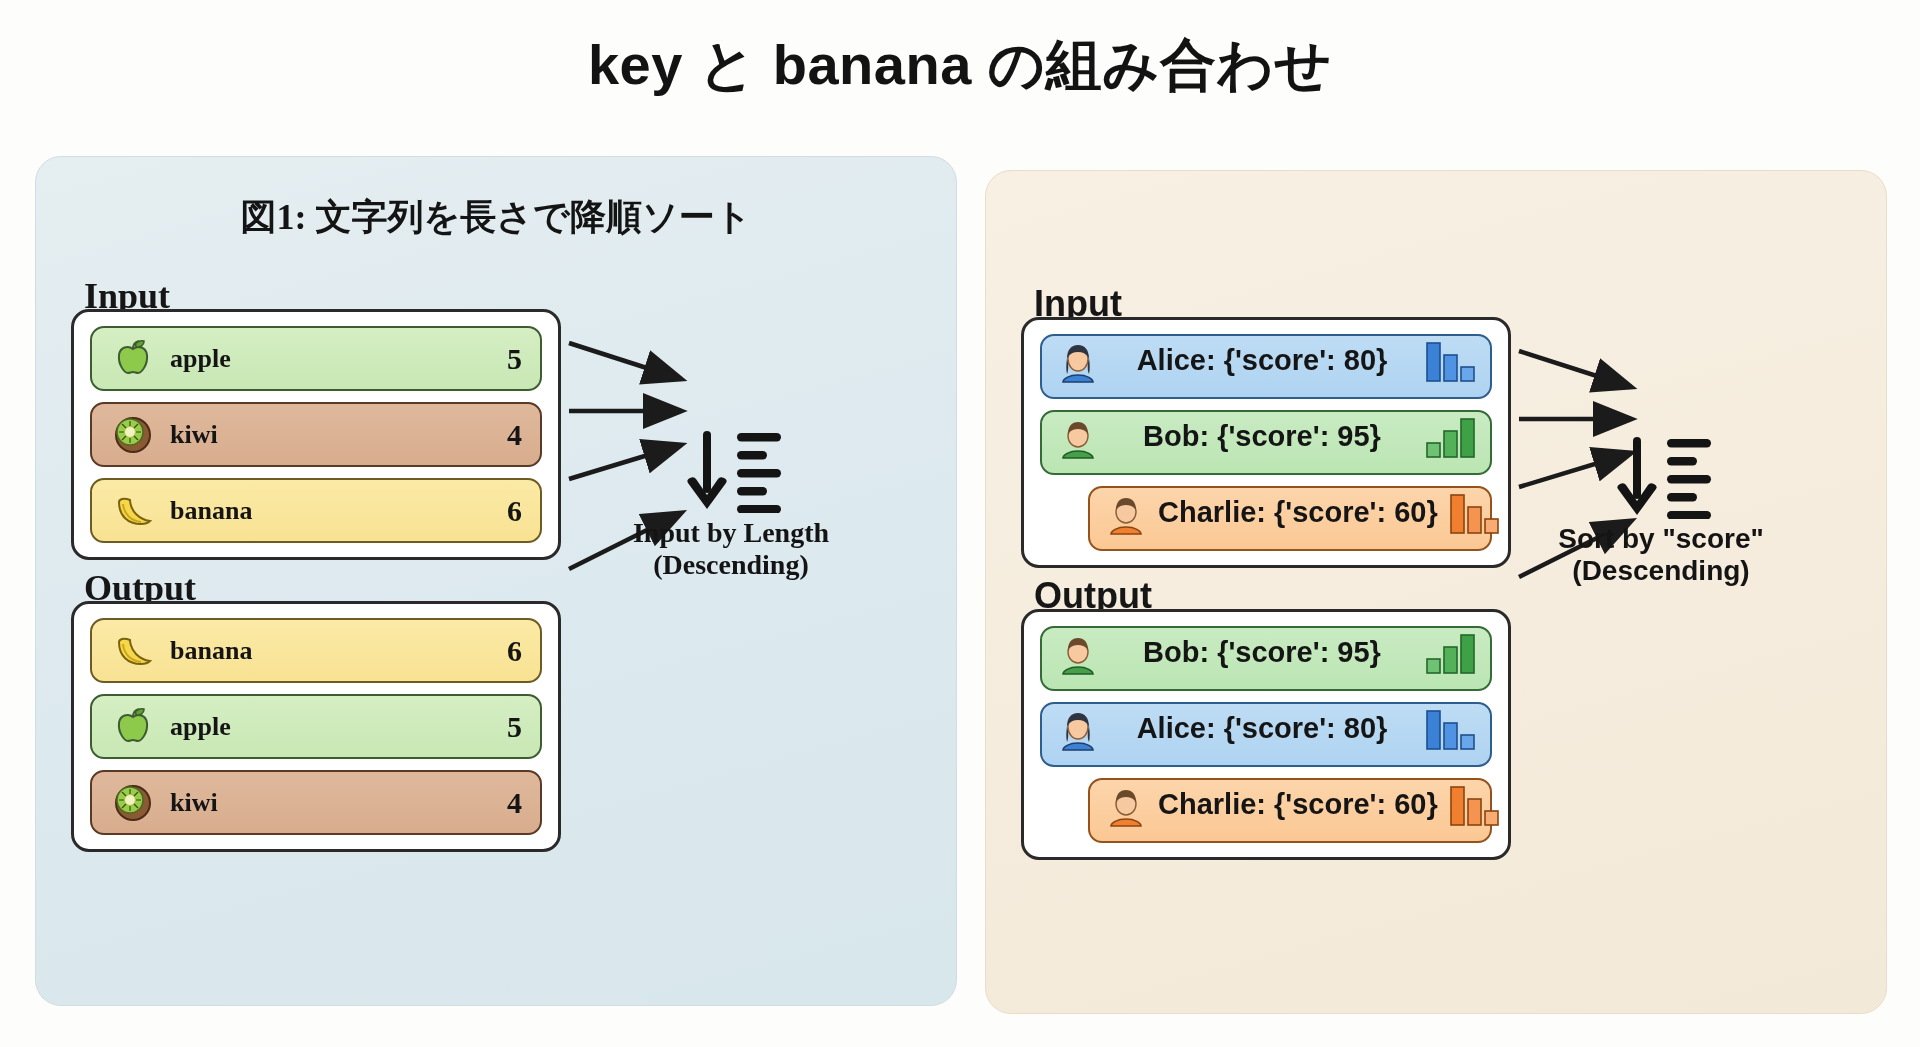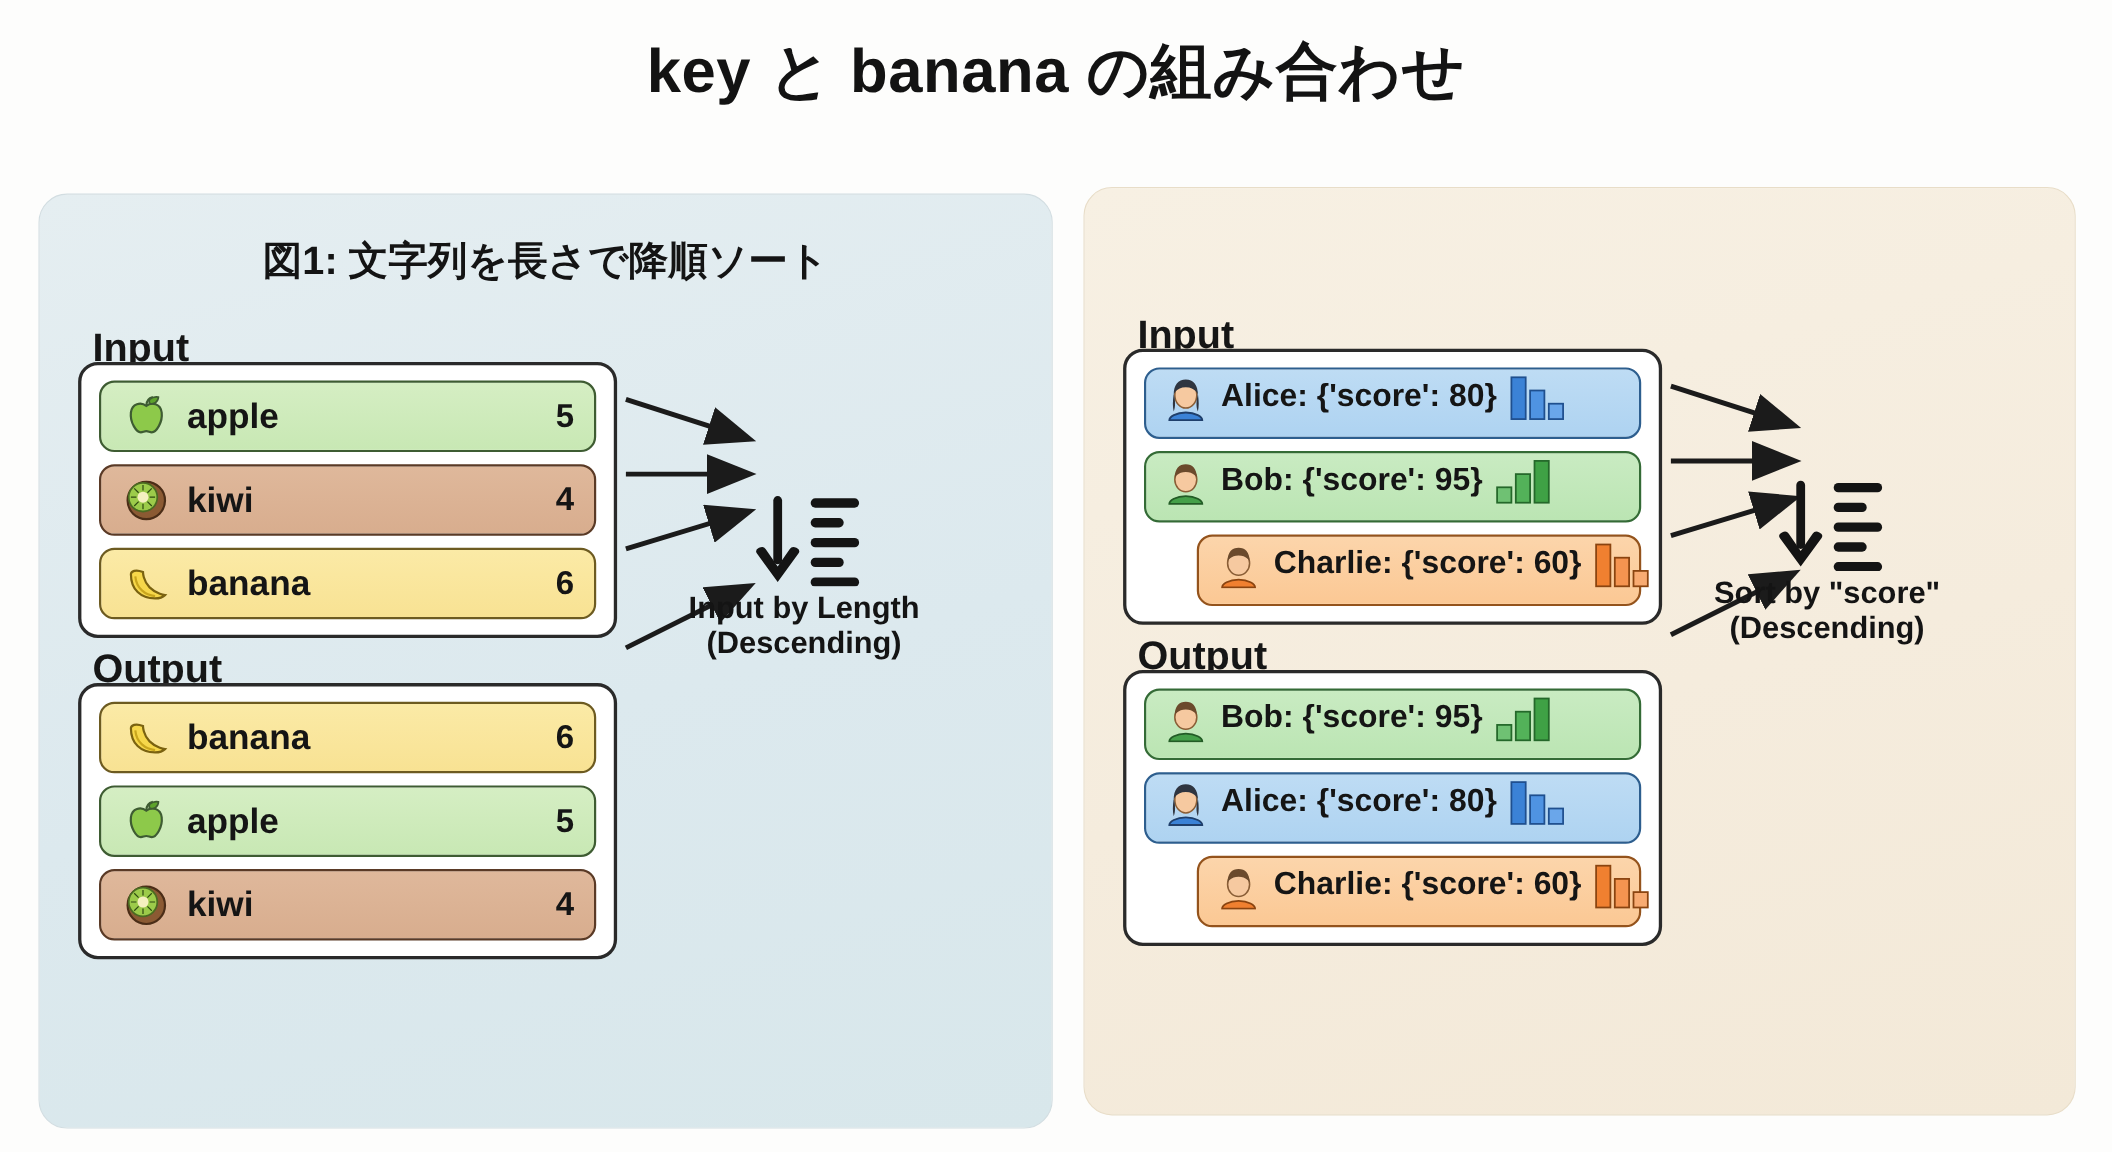--- a/index.html
+++ b/index.html
@@ -12,23 +12,24 @@
   .page-title{
     position:absolute;top:28px;left:0;width:1920px;text-align:center;
     font-size:56px;font-weight:bold;color:#131313;letter-spacing:.5px;
   }
 
   
   .panel{
     position:absolute;border-radius:26px;
   }
   #panel-left{
-    left:35px;top:176px;width:920px;height:848px;
+    left:35px;top:156px;width:920px;height:848px;
     background:linear-gradient(165deg,#e5eef1 0%,#dce9ee 55%,#d8e7eb 100%);
     border:1px solid #d2dde1;
+    font-family:Liberation Serif, serif;
   }
   #panel-right{
     left:985px;top:170px;width:900px;height:842px;
     background:linear-gradient(165deg,#f7f0e3 0%,#f5ecdd 55%,#f3e9d8 100%);
     border:1px solid #e8ddc8;
   }
   .panel-title{
     position:absolute;top:36px;left:0;width:100%;text-align:center;
     font-size:36px;font-weight:bold;color:#141414;
   }
@@ -46,29 +47,29 @@
 
   
   .row{
     height:65px;border-radius:14px;box-sizing:border-box;
     display:flex;align-items:center;padding:0 18px;
     border:2px solid rgba(40,40,40,.62);
     position:relative;
   }
   .row .ico{width:46px;height:46px;flex:0 0 46px;margin-right:14px;}
   .row .label{
-    font-size:32px;font-weight:bold;color:#151515;white-space:nowrap;
+    font-size:26px;font-weight:bold;color:#151515;white-space:nowrap;
   }
   .row .len{
     margin-left:auto;font-size:30px;font-weight:bold;color:#151515;
   }
   .row .mini{margin-left:auto;width:52px;height:44px;flex:0 0 52px;}
   .row.dict .label{font-size:29px;}
   .row.dict .mini{margin-left:10px;}
-  .row.dict{padding:0 14px 12px 14px;}
+  .row.dict{padding:0 14px 12px 14px;justify-content:space-between;}
   .row.dict .ico{width:44px;height:44px;flex:0 0 44px;margin-right:10px;}
 
   .c-green{background:linear-gradient(180deg,#d5eec3 0%,#c8e8b4 100%);border-color:#3e5c32;}
   .c-brown{background:linear-gradient(180deg,#dfb89b 0%,#d8ad8e 100%);border-color:#5a3a26;text-align:right;}
   .c-yellow{background:linear-gradient(180deg,#fbeaa6 0%,#f8e293 100%);border-color:#6d5b21;}
   .c-blue{background:linear-gradient(180deg,#bedcf4 0%,#aed3f1 100%);border-color:#2d5e8e;}
   .c-green2{background:linear-gradient(180deg,#c9ebc2 0%,#bbe5b3 100%);border-color:#346b36;}
   .c-orange{background:linear-gradient(180deg,#fcd5ab 0%,#fbc894 100%);border-color:#94531c;margin-left:48px;}
 
   

